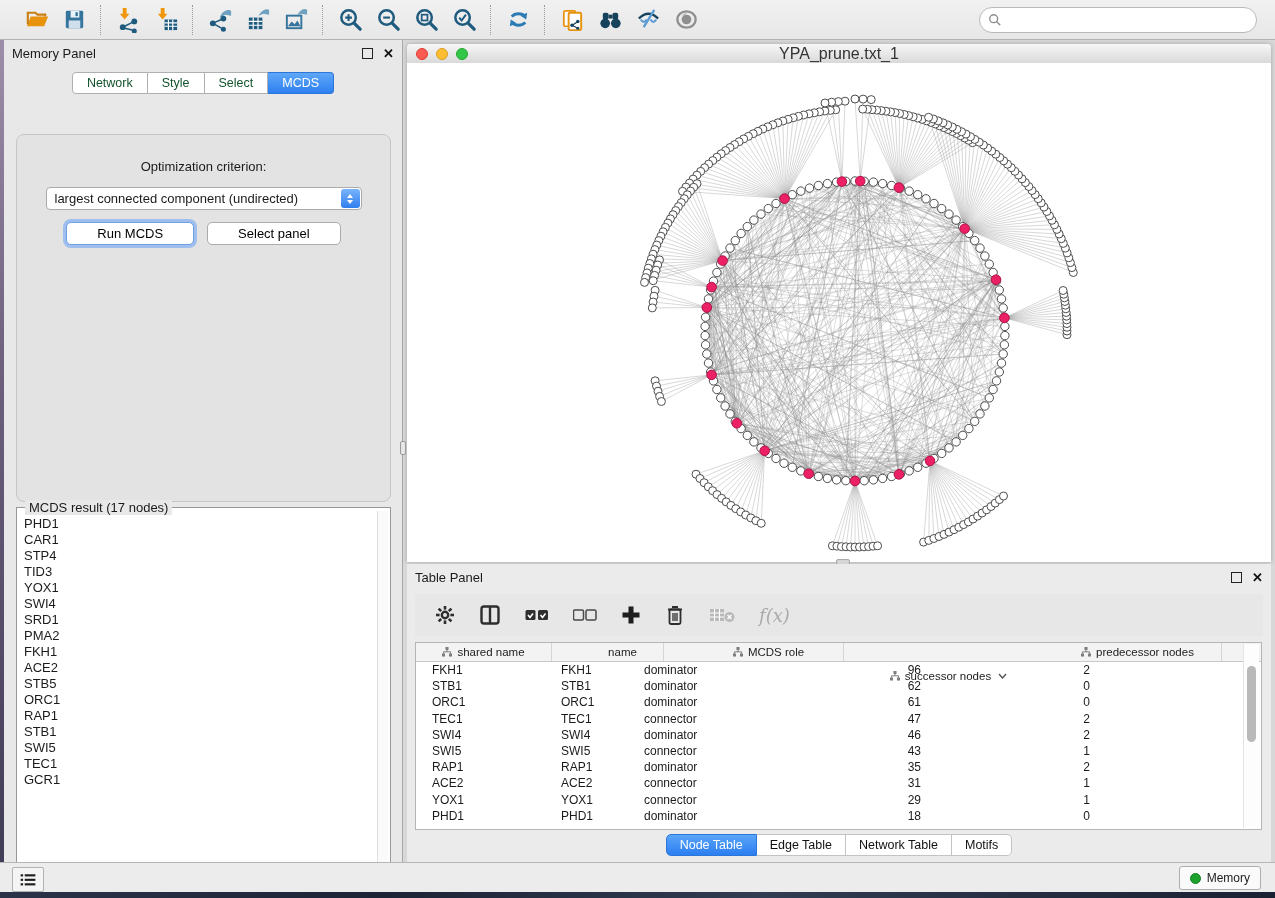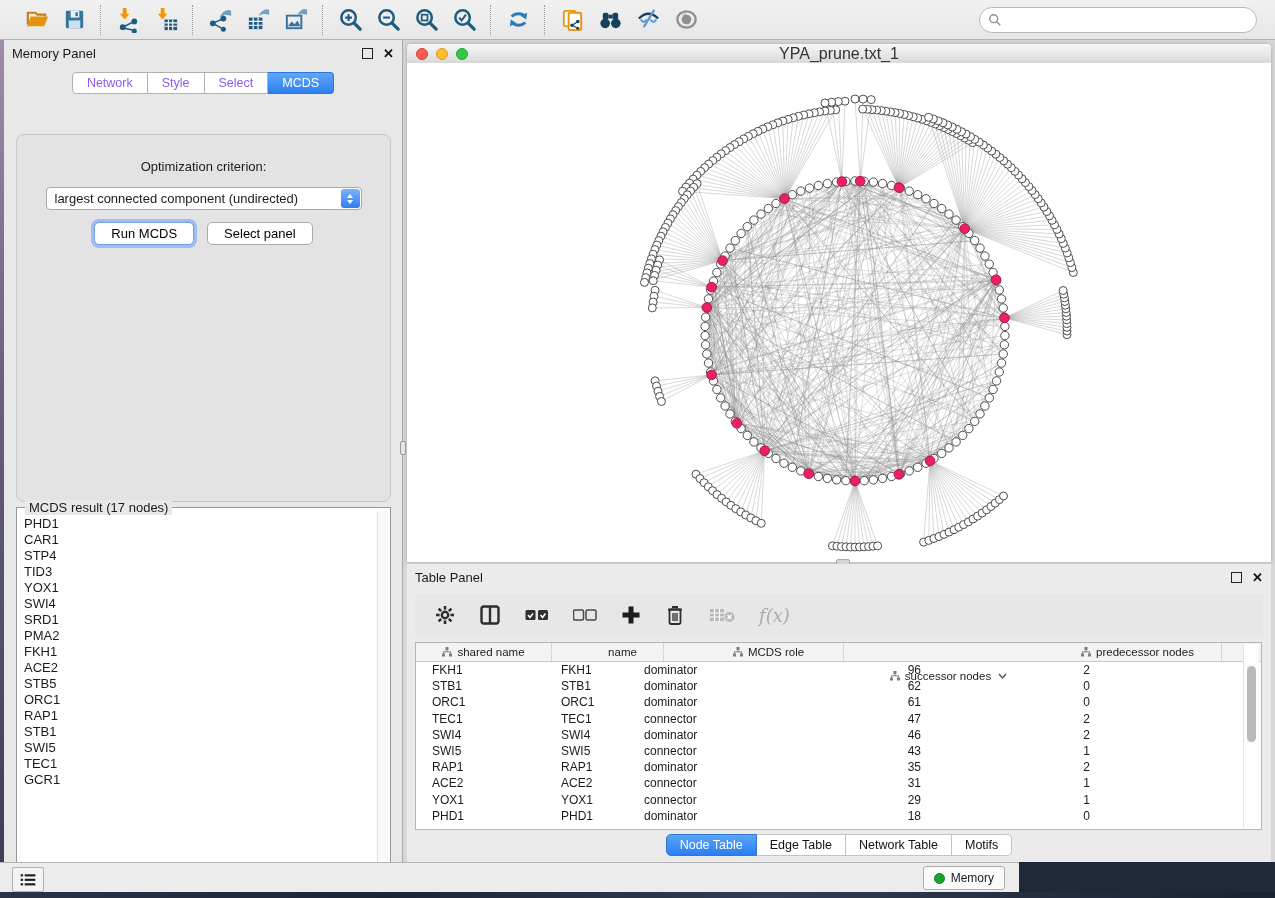--- a/index.html
+++ b/index.html
@@ -24,36 +24,36 @@
   .wallpaper-bottom{position:absolute;left:0;bottom:0;width:1275px;height:6px;
       background:linear-gradient(90deg,#2b3349,#1c2536 30%,#323c52 60%,#1a2232);}
   
   .cpanel{position:absolute;left:4px;top:40px;width:399px;height:822px;background:#e8e8e8;border-right:1px solid #a8a8a8;box-sizing:border-box;}
   .panel-head{height:26px;display:flex;align-items:center;padding:0 8px;font-size:13px;}
   .panel-head .title{flex:1;}
   .float-ic{width:9px;height:9px;border:1.5px solid #222;margin-right:10px;}
   .close-ic{font-size:13px;font-weight:bold;color:#111;line-height:1;}
   .ctabs{display:flex;justify-content:center;margin-top:6px;position:relative;z-index:2;}
   .ctab{background:#fff;border:1px solid #b0b0b0;border-left:none;font-size:12.5px;
-        padding:3px 14px;color:#8b5cf6;}
+        padding:3px 14px;color:#14532d;}
   .ctab:first-child{border-left:1px solid #b0b0b0;border-radius:4px 0 0 4px;}
   .ctab:last-child{border-radius:0 4px 4px 0;}
   .ctab.sel{background:linear-gradient(#5ea7f8,#2e80f1);border-color:#2d76d9;color:#fff;}
   .cbox{position:absolute;left:12px;right:11px;top:94px;height:366px;background:#e3e3e3;
         border:1px solid #c6c6c6;border-radius:8px;}
   .opt-label{text-align:center;margin-top:24px;font-size:13px;}
   .selectwrap{margin:13px auto 0;width:316px;height:23px;background:#fff;border:1px solid #aaa;
       border-radius:4px;position:relative;display:flex;align-items:center;box-sizing:border-box;}
   .selectwrap .selval{font-size:13px;padding-left:8px;white-space:nowrap;}
   .stepper{position:absolute;right:1px;top:1px;bottom:1px;width:19px;border-radius:3px;
       background:linear-gradient(#79b4fb,#2f7ef0);display:flex;flex-direction:column;align-items:center;justify-content:center;gap:2px;}
   .tri-up{width:0;height:0;border-left:3.5px solid transparent;border-right:3.5px solid transparent;border-bottom:4.5px solid #fff;}
   .tri-dn{width:0;height:0;border-left:3.5px solid transparent;border-right:3.5px solid transparent;border-top:4.5px solid #fff;}
   .btnrow{display:flex;justify-content:center;gap:13px;margin-top:12px;}
-  .pbtn{background:#fff;border:1px solid #ababab;border-radius:5px;font-size:13px;padding:3px 16px;font-family:"Liberation Sans",sans-serif;}
+  .pbtn{background:#fff;border:1px solid #ababab;border-radius:5px;font-size:13px;padding:3px 30px;font-family:"Liberation Sans",sans-serif;}
   .pbtn.focus{box-shadow:0 0 0 3px rgba(110,165,245,.6);border-color:#6fa0e0;}
   .groupbox{position:absolute;left:12px;right:11px;top:467px;height:372px;border:1px solid #979797;background:#fff;}
   .grouptitle{position:absolute;top:-8px;left:8px;background:#e8e8e8;padding:0 4px;font-size:13px;}
   .mcds-list{position:absolute;left:2px;top:8px;bottom:2px;right:13px;overflow:hidden;font-size:13px;line-height:16px;padding-left:5px;}
   .mcds-scroll{position:absolute;top:3px;bottom:2px;right:2px;width:10px;background:#fafafa;border-left:1px solid #e0e0e0;}
   
   .netwin{position:absolute;left:407px;top:44px;width:864px;height:518px;background:#fff;
           border-radius:4px 4px 0 0;box-shadow:0 0 4px rgba(0,0,0,.25);}
   .titlebar{height:19px;background:linear-gradient(#f7f7f7,#d9d9d9);border-bottom:1px solid #a9a9a9;
             border-radius:4px 4px 0 0;display:flex;align-items:center;position:relative;}
@@ -87,21 +87,21 @@
   .td:nth-child(4){width:150px;text-align:right;padding-right:13px;}
   .td:nth-child(5){width:168px;text-align:right;padding-right:12px;}
   .vscroll{position:absolute;right:2px;top:1px;bottom:1px;width:15px;background:#fdfdfd;border-left:1px solid #e4e4e4;}
   .vthumb{position:absolute;left:3px;top:22px;width:9px;height:76px;background:#b9b9b9;border-radius:5px;}
   .ttabs{position:absolute;left:0;right:0;top:270px;display:flex;justify-content:center;}
   .ttab{background:#fff;border:1px solid #c3c3c3;border-left:none;font-size:12.5px;padding:3px 13px;color:#111;}
   .ttab:first-child{border-left:1px solid #c3c3c3;border-radius:5px 0 0 5px;}
   .ttab:last-child{border-radius:0 5px 5px 0;}
   .ttab.sel{background:linear-gradient(#5aa5f8,#2b7ef1);border-color:#2d76d9;color:#fff;}
   
-  .statusbar{position:absolute;left:0;top:862px;width:1019px;height:30px;background:#ececec;border-top:1px solid #b5b5b5;box-sizing:border-box;}
+  .statusbar{position:absolute;left:0;top:862px;width:1275px;height:30px;background:#ececec;border-top:1px solid #b5b5b5;box-sizing:border-box;}
   .listbtn{position:absolute;left:12px;top:4px;width:30px;height:23px;background:#f4f4f4;border:1px solid #b2b2b2;border-radius:2px;
            display:flex;align-items:center;justify-content:center;}
   .membtn{position:absolute;right:14px;top:3px;height:24px;background:#fafafa;border:1px solid #adadad;border-radius:3px;
           display:flex;align-items:center;gap:6px;padding:0 10px;font-size:12px;box-sizing:border-box;}
   .dot{width:11px;height:11px;border-radius:50%;background:#1ca22c;border:1px solid #148021;box-sizing:border-box;}
   .hdr-caret{margin-left:2px;}
 </style>
 </head>
 <body>
 

